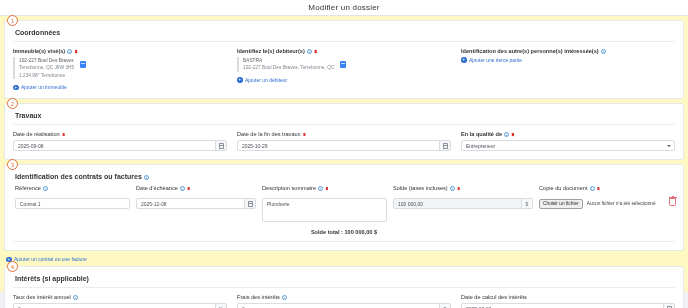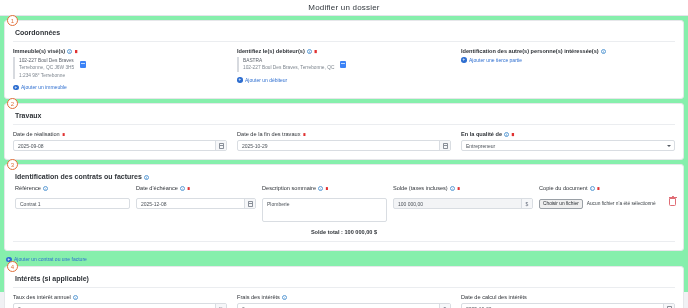--- a/index.html
+++ b/index.html
@@ -3,21 +3,21 @@
 <meta charset="utf-8">
 <style>
   * { box-sizing: border-box; }
   html, body {
     margin: 0; padding: 0;
     width: 688px; height: 308px;
     background: #f0f1f4;
     font-family: "Liberation Sans", sans-serif;
     overflow: hidden;
   }
-  .page { width: 688px; height: 292px; position: relative; background:#86efac; }
+  .page { width: 688px; height: 292px; position: relative; background:#fef9c3; }
 
   .app-header {
     height: 16px;
     background: #ffffff;
     display: flex; align-items: center; justify-content: center;
     border-bottom: 1px solid #e3e5ea;
   }
   .app-title { font-size: 8px; color: #32383e; letter-spacing: .2px; }
 
   .card {

